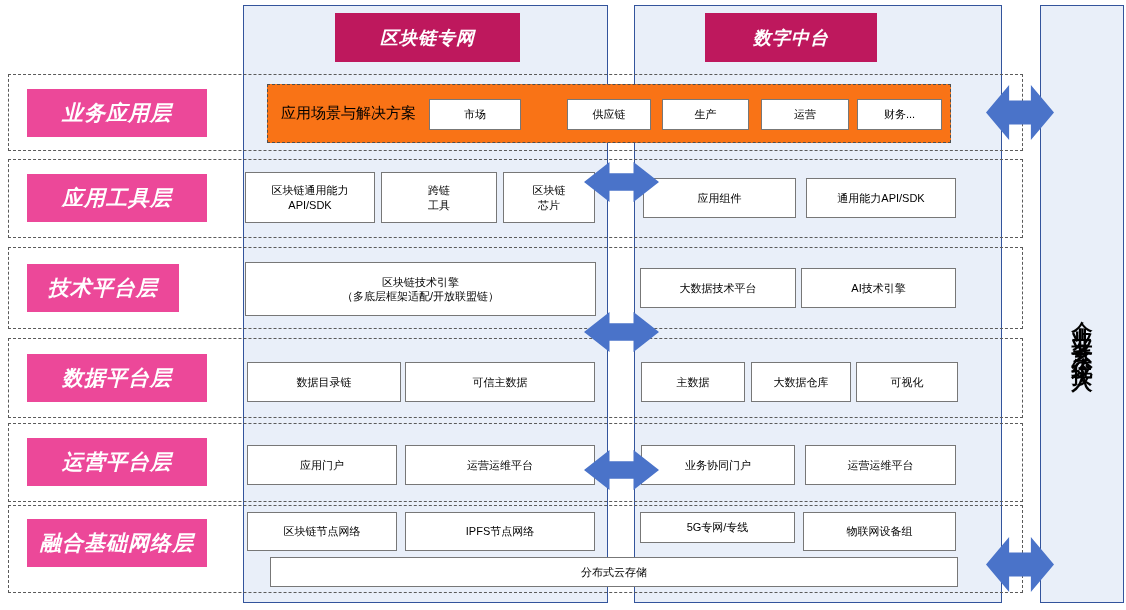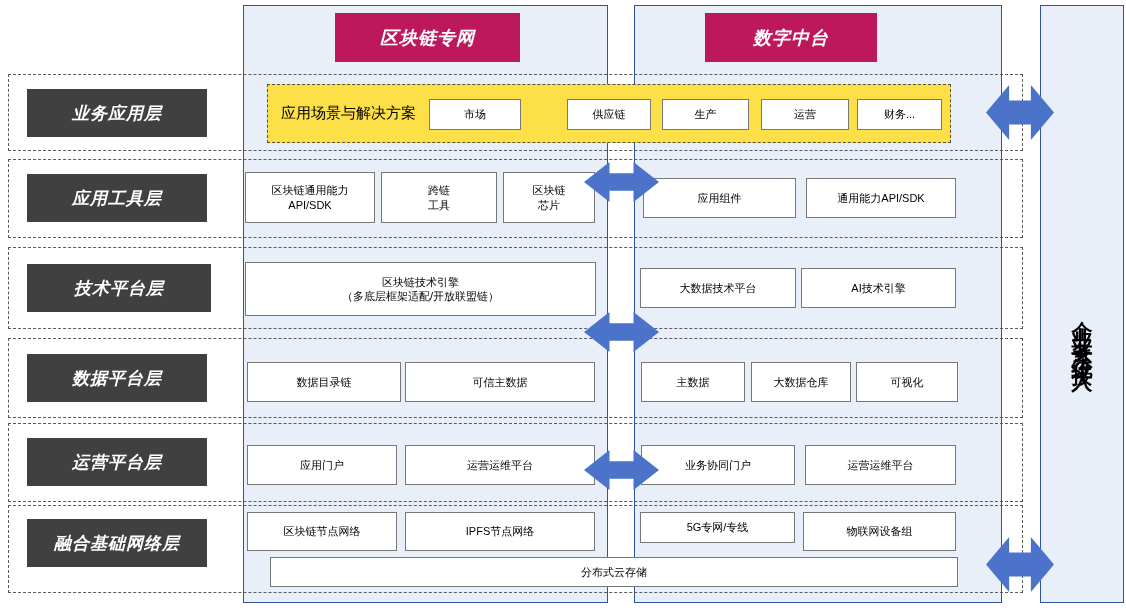--- a/index.html
+++ b/index.html
@@ -3,32 +3,32 @@
 <meta charset="utf-8">
 <style>
   html,body{margin:0;padding:0;background:#fff;}
   #canvas{
     position:relative;width:1126px;height:610px;background:#fff;overflow:hidden;
     font-family:"Liberation Sans",sans-serif;color:#111;
   }
   .panel{position:absolute;background:#e9eff9;border:1.6px solid #33549c;box-sizing:border-box;}
   .rowrect{position:absolute;border:1.5px dashed #5a5a5a;box-sizing:border-box;background:transparent;}
   .badge{
-    position:absolute;background:#404040;color:#fff;font-weight:bold;font-style:italic;
-    font-size:17px;display:flex;align-items:center;justify-content:center;box-sizing:border-box;
+    position:absolute;background:#ec4899;color:#fff;font-weight:bold;font-style:italic;
+    font-size:21px;display:flex;align-items:center;justify-content:center;box-sizing:border-box;
     letter-spacing:1px;
   }
   .header-badge{background:#be185d;font-size:18px;}
   .wbox{
     position:absolute;background:#fff;border:1.2px solid #777;box-sizing:border-box;
     display:flex;align-items:center;justify-content:center;text-align:center;
     font-size:11px;line-height:1.3;white-space:pre-line;color:#000;
   }
   .r1panel{
-    position:absolute;background:#fde047;border:1.5px dashed #4f4f4f;box-sizing:border-box;
+    position:absolute;background:#f97316;border:1.5px dashed #4f4f4f;box-sizing:border-box;
   }
   .r1label{
     position:absolute;left:13px;top:0;height:100%;display:flex;align-items:center;
     font-size:15px;color:#000;
   }
   .arrow{position:absolute;background:#4a73c9;
     clip-path:polygon(0 50%,34% 0,34% 28%,66% 28%,66% 0,100% 50%,66% 100%,66% 72%,34% 72%,34% 100%);
   }
   .vtext{
     writing-mode:vertical-rl;text-orientation:upright;font-size:21px;font-weight:bold;
@@ -49,21 +49,21 @@
 
   <div class="rowrect" style="left:8px;top:74px;width:1015px;height:77px;"></div>
   <div class="rowrect" style="left:8px;top:159px;width:1015px;height:79px;"></div>
   <div class="rowrect" style="left:8px;top:247px;width:1015px;height:82px;"></div>
   <div class="rowrect" style="left:8px;top:338px;width:1015px;height:80px;"></div>
   <div class="rowrect" style="left:8px;top:423px;width:1015px;height:79px;"></div>
   <div class="rowrect" style="left:8px;top:505px;width:1015px;height:88px;"></div>
 
   <div class="badge" style="left:27px;top:89px;width:180px;height:48px;">业务应用层</div>
   <div class="badge" style="left:27px;top:174px;width:180px;height:48px;text-align:right;">应用工具层</div>
-  <div class="badge" style="left:27px;top:264px;width:184px;height:48px;">技术平台层</div>
+  <div class="badge" style="left:27px;top:264px;width:152px;height:48px;">技术平台层</div>
   <div class="badge" style="left:27px;top:354px;width:180px;height:48px;">数据平台层</div>
   <div class="badge" style="left:27px;top:438px;width:180px;height:48px;">运营平台层</div>
   <div class="badge" style="left:27px;top:519px;width:180px;height:48px;">融合基础网络层</div>
 
   <div class="badge header-badge" style="left:335px;top:13px;width:185px;height:49px;">区块链专网</div>
   <div class="badge header-badge" style="left:705px;top:13px;width:172px;height:49px;">数字中台</div>
 
   <div class="r1panel" style="left:267px;top:84px;width:684px;height:59px;">
     <div class="r1label">应用场景与解决方案</div>
     <div class="wbox" style="left:161px;top:14px;width:92px;height:31px;">市场</div>

